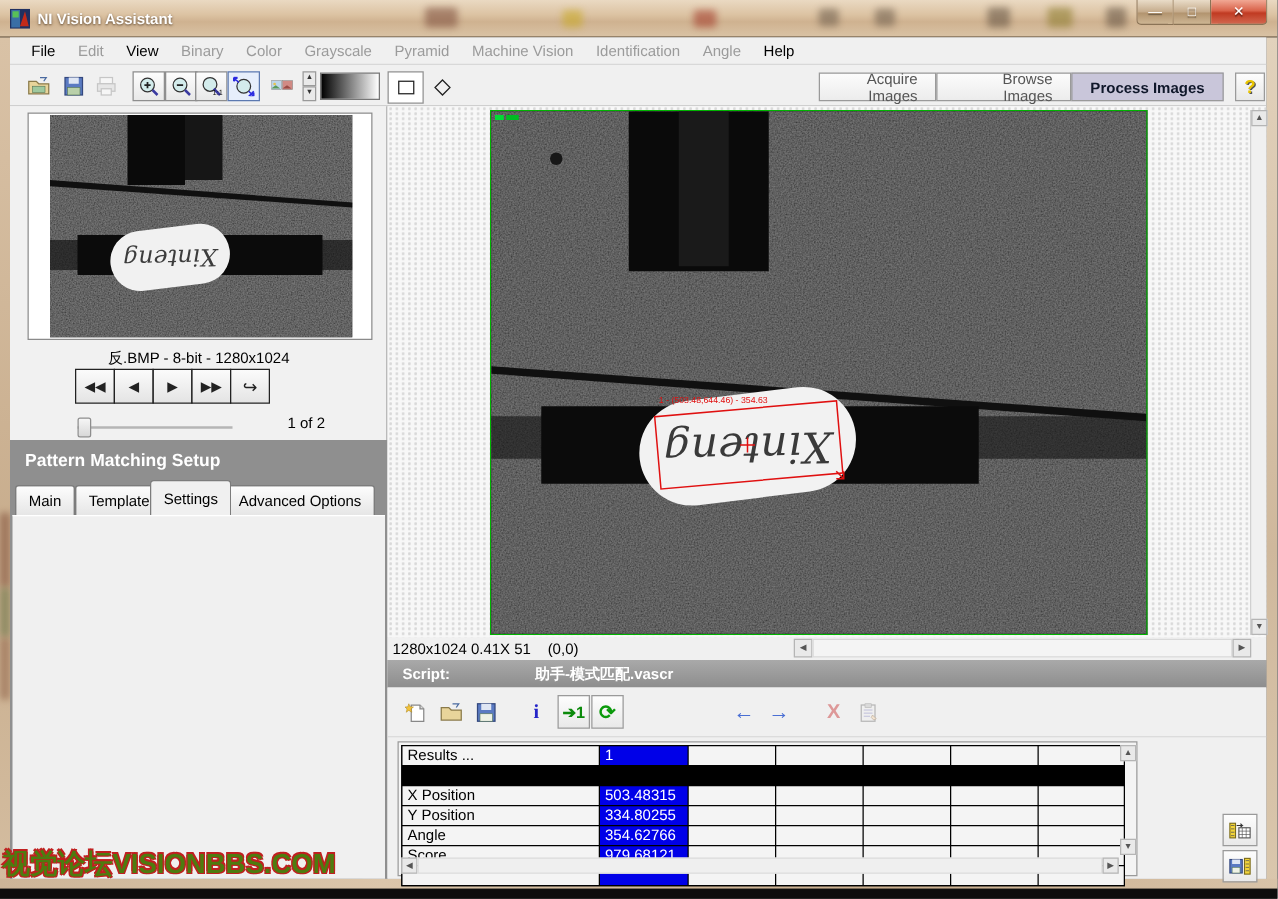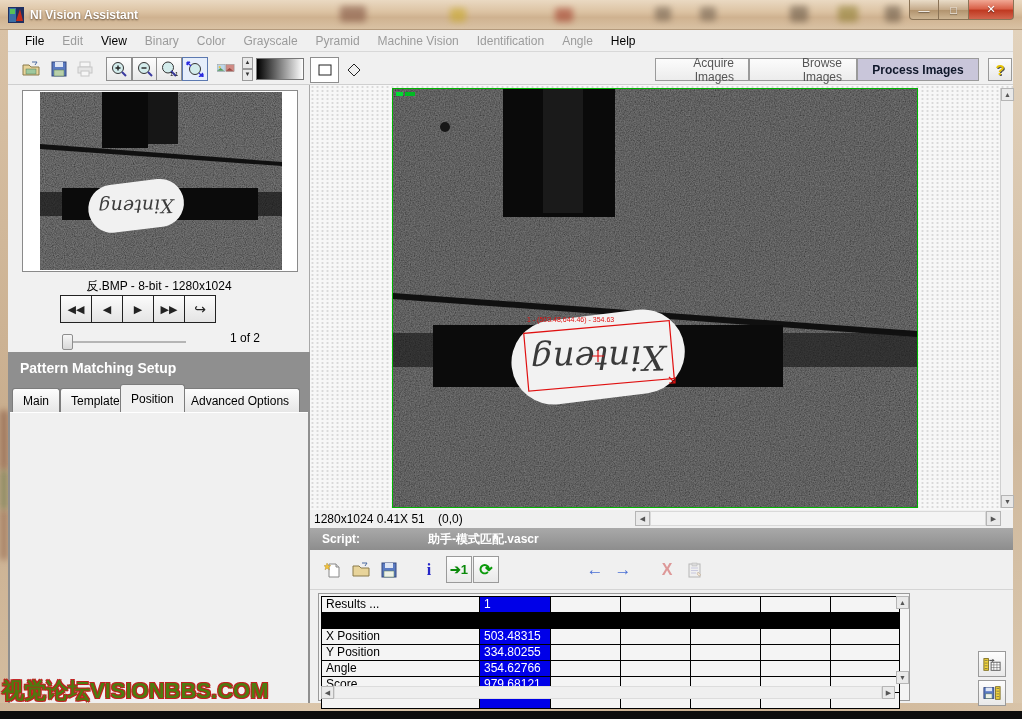--- a/index.html
+++ b/index.html
@@ -309,21 +309,21 @@
 <div id="slider" class="abs">
   <div class="track"></div>
   <div class="thumb"></div>
 </div>
 <div id="img-counter" class="abs">1  of  2</div>
 
 <div id="setup" class="abs"></div>
 <div id="setup-title" class="abs">Pattern Matching Setup</div>
 <div class="tab" style="left:12px">Main</div>
 <div class="tab" style="left:60px">Template</div>
-<div class="tab active" style="left:120px">Position</div>
+<div class="tab active" style="left:120px">Settings</div>
 <div class="tab" style="left:180px">Advanced Options</div>
 <div id="tab-content" class="abs"></div>
 
 <div class="flabel abs" style="left:38px;top:437px">Algorithm</div>
 <div class="dropdown abs" style="left:90px;top:432px;width:182px">
   <div class="val">Low Discrepancy Sampling</div>
   <div class="dbtn">▼</div>
 </div>
 
 <div class="flabel abs" style="left:38px;top:463px">Number of Matches to Find</div>

